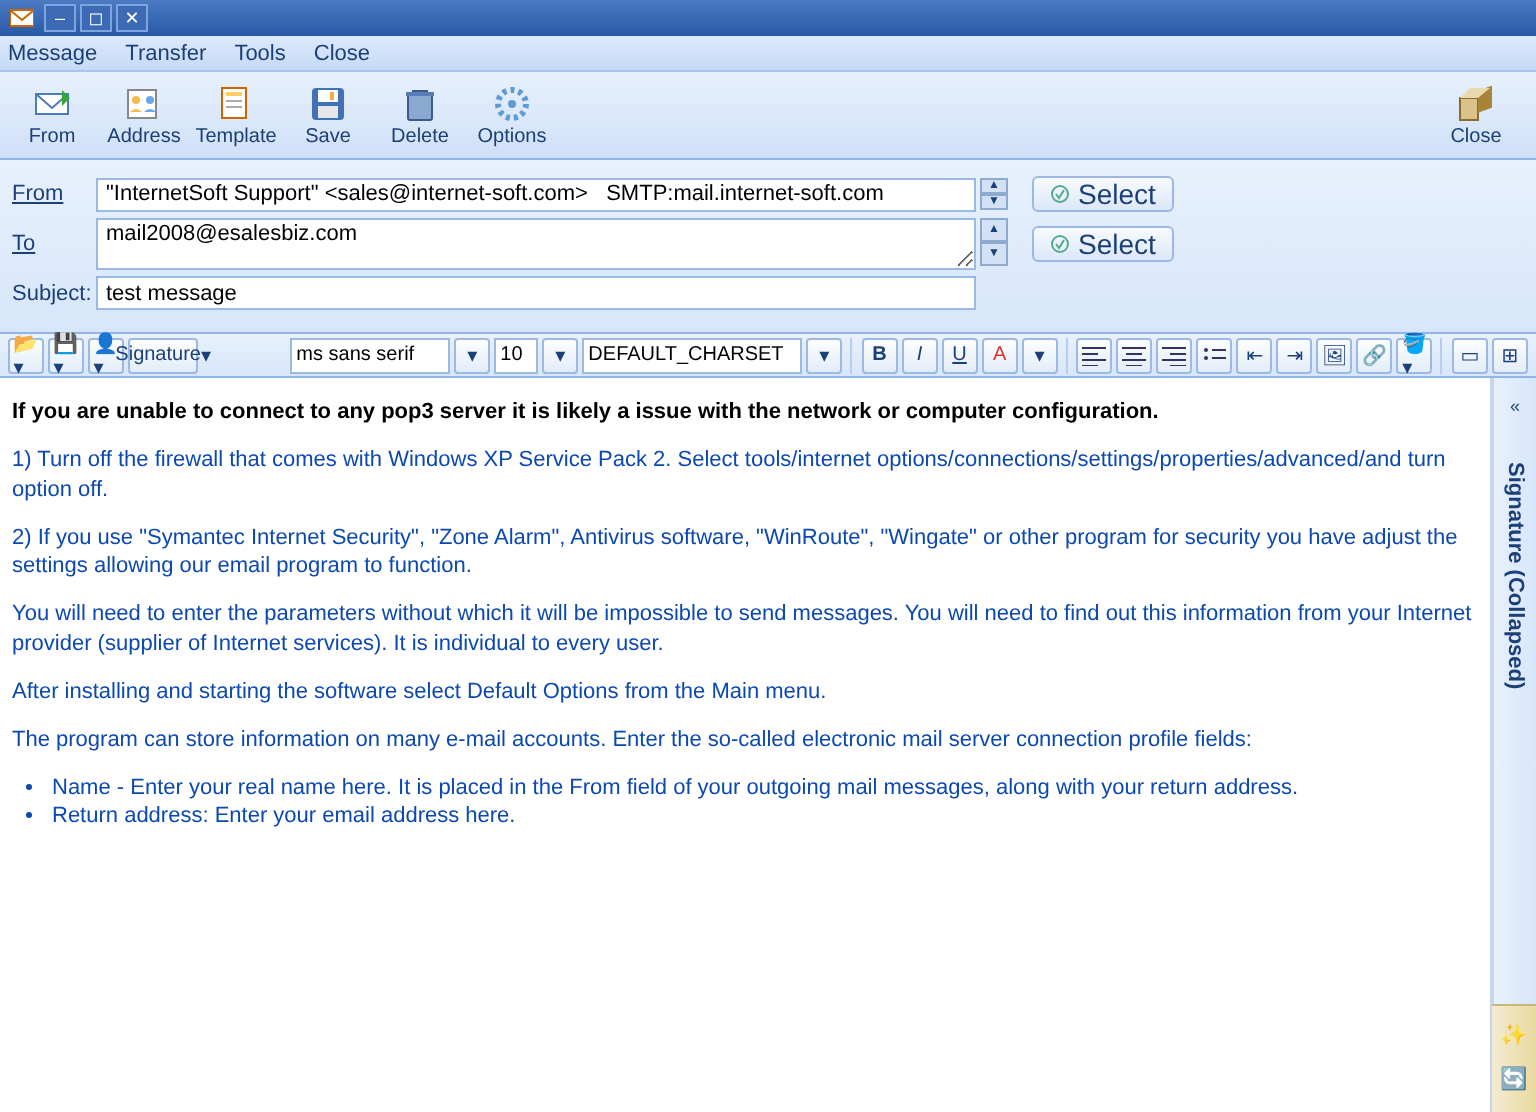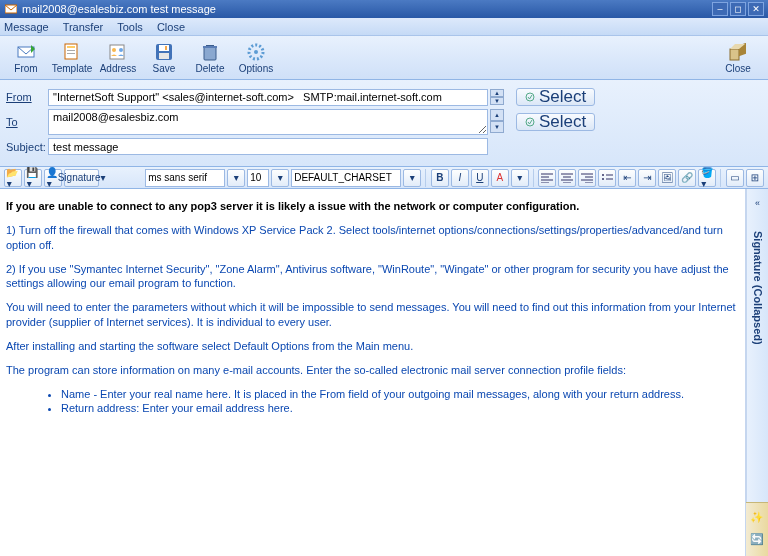--- a/index.html
+++ b/index.html
@@ -17,52 +17,51 @@
 .tbtn .lbl { margin-top:1px; }
 .tbtn.close-right { position:absolute; right:6px; }
 .fields { background: linear-gradient(#e8f1fd,#d7e6fa); padding: 8px 6px; border-bottom:1px solid #90b5e6; }
 .fldrow { display: flex; align-items: center; margin-bottom: 3px; font-size: 11px; color:#1b3f78; }
 .fldlbl { width: 42px; text-decoration: underline; cursor:pointer; color:#1b3f78; }
 .fldlbl.noul { text-decoration:none; }
 .fldinput { flex: 1; background: #fff; border: 1px solid #9cb9e3; height: 17px; padding: 1px 4px; font-size: 11px; color:#000; max-width:440px; }
 .fldinput.to { height: 26px; }
 .arrows { width:14px; display:flex; flex-direction:column; margin-left:2px; }
 .arrows span { height:8px; background:#d3e1f5; border:1px solid #8faad0; font-size:6px; display:flex; align-items:center; justify-content:center; cursor:pointer; }
-.selectbtn { margin-left:12px; height:18px; background:linear-gradient(#f8fbff,#dbe7f7); border:1px solid #9cb9e3; border-radius:3px; padding:0 8px; font-size:17px; color:#1b3f78; display:flex; align-items:center; gap:4px; cursor:pointer; }
+.selectbtn { margin-left:12px; height:18px; background:linear-gradient(#f8fbff,#dbe7f7); border:1px solid #9cb9e3; border-radius:3px; padding:0 8px; font-size:14px; color:#1b3f78; display:flex; align-items:center; gap:4px; cursor:pointer; }
 .editorbar { height: 22px; background: linear-gradient(#e8f1fd,#d7e6fa); border-bottom:1px solid #90b5e6; display:flex; align-items:center; padding:0 4px; gap:2px; }
 .ebtn { height:18px; min-width:18px; border:1px solid #9cb9e3; background:linear-gradient(#fdfefe,#e2ecf9); display:flex; align-items:center; justify-content:center; font-size:10px; color:#1b3f78; cursor:pointer; padding:0 2px; border-radius:2px;}
 .esel { height:18px; border:1px solid #9cb9e3; background:#fff; font-size:10px; padding:0 2px; }
 .sep { width:2px; height:18px; border-left:1px solid #b6cdec; margin:0 2px;}
 .layout { display:flex; height: 386px; }
 .content { flex:1; background:#fff; overflow-y:auto; padding:10px 6px; font-size:11px; color:#0b48b1; border-right:1px solid #c5d6ef;}
 .content b.hl { color:#000; font-weight:bold; }
 .content p { margin-bottom:10px; line-height:1.3; }
 .content ul { margin-left:20px; list-style:disc; }
-.content ul li { margin-bottom:2px;margin-left:35px; }
+.content ul li { margin-bottom:2px; }
 .boximg{width:110px;height:115px;border:1px solid #ccc;background:linear-gradient(#f8f8f8,#e8e8e8);position:relative;display:flex;flex-direction:column;justify-content:flex-start;align-items:center;margin:6px 0 10px 0;padding:6px;}
 .boximg .brand{background:#e94e1b;color:#fff;font-size:8px;padding:1px 4px;border-radius:2px;font-weight:bold;}
 .boximg .mc{background:#e94e1b;color:#fff;font-size:11px;padding:2px 5px;margin-top:54px;font-weight:bold;}
 .sidepanel { width:22px; background:linear-gradient(90deg,#e8f1fd,#d7e6fa); border-left:1px solid #c5d6ef; display:flex; flex-direction:column; align-items:center; padding-top:6px;}
 .sidepanel .ch { width:16px; height:16px; font-size:9px; display:flex; align-items:center; justify-content:center; cursor:pointer; color:#1b3f78;}
 .sigtxt { writing-mode: vertical-rl; font-size:11px; color:#1b3f78; margin:20px 0; font-weight:bold;}
 .sideicons { width:22px; background:linear-gradient(90deg,#f3ebd2,#ead99f); display:flex; flex-direction:column; align-items:center; gap:6px; padding:6px 0; border-top:1px solid #c7b778;}
 .sideicons span{width:16px;height:16px;cursor:pointer;display:flex;align-items:center;justify-content:center;font-size:11px;}
 svg { display:block; }
 </style>
 </head>
 <body>
 
 <div class="titlebar">
   <span class="icon">
     <svg width="12" height="12" viewBox="0 0 12 12">
         <rect x="0" y="2" width="12" height="8" fill="#fff" stroke="#c60"></rect>
         <path d="M0 2 L6 7 L12 2" stroke="#c60" fill="none"></path>
       </svg>
   </span>
-  <span class="title">mail2008@esalesbiz.com test message</span>
   <span class="winbtns">
     <span>–</span>
     <span>◻</span>
     <span>✕</span>
   </span>
 </div>
 
 <div class="menubar">
   <span>Message</span>
   <span>Transfer</span>
@@ -73,43 +72,43 @@
 <div class="toolbar">
   <div class="tbtn">
       <span class="ico">
         <svg width="20" height="16" viewBox="0 0 20 16">
           <rect x="2" y="3" width="16" height="10" fill="#fff" stroke="#4a7bc0"></rect>
           <path d="M2 3 L10 10 L18 3" stroke="#4a7bc0" fill="none"></path>
           <path d="M15 1 L19 5 L15 9" fill="#37a637"></path>
         </svg>
       </span>
       <span class="lbl">From</span>
-    </div>
-  <div class="tbtn">
-      <span class="ico">
-        <svg width="20" height="18" viewBox="0 0 20 18">
-          <rect x="3" y="1" width="12" height="15" fill="#fff" stroke="#c60"></rect>
-          <rect x="5" y="3" width="8" height="2" fill="#ffcc66"></rect>
-          <rect x="5" y="7" width="8" height="1" fill="#aaa"></rect>
-          <rect x="5" y="10" width="8" height="1" fill="#aaa"></rect>
-        </svg>
-      </span>
-      <span class="lbl">Template</span>
     </div>
   <div class="tbtn">
       <span class="ico">
         <svg width="20" height="18" viewBox="0 0 20 18">
           <rect x="2" y="2" width="14" height="14" fill="#fff" stroke="#888"></rect>
           <circle cx="6" cy="7" r="2" fill="#f8b84e"></circle>
           <path d="M3 13 Q6 10 9 13" fill="#f8b84e"></path>
           <circle cx="13" cy="7" r="2" fill="#6ca6e8"></circle>
           <path d="M10 13 Q13 10 16 13" fill="#6ca6e8"></path>
         </svg>
       </span>
       <span class="lbl">Address</span>
+    </div>
+  <div class="tbtn">
+      <span class="ico">
+        <svg width="20" height="18" viewBox="0 0 20 18">
+          <rect x="3" y="1" width="12" height="15" fill="#fff" stroke="#c60"></rect>
+          <rect x="5" y="3" width="8" height="2" fill="#ffcc66"></rect>
+          <rect x="5" y="7" width="8" height="1" fill="#aaa"></rect>
+          <rect x="5" y="10" width="8" height="1" fill="#aaa"></rect>
+        </svg>
+      </span>
+      <span class="lbl">Template</span>
     </div>
   <div class="tbtn">
       <span class="ico">
         <svg width="18" height="18" viewBox="0 0 18 18">
           <rect x="1" y="1" width="16" height="16" fill="#4172b8" rx="2"></rect>
           <rect x="4" y="2" width="10" height="6" fill="#fff"></rect>
           <rect x="10" y="3" width="2" height="4" fill="#f7a94a"></rect>
           <rect x="4" y="10" width="10" height="6" fill="#e6e6e6"></rect>
         </svg>
       </span>

